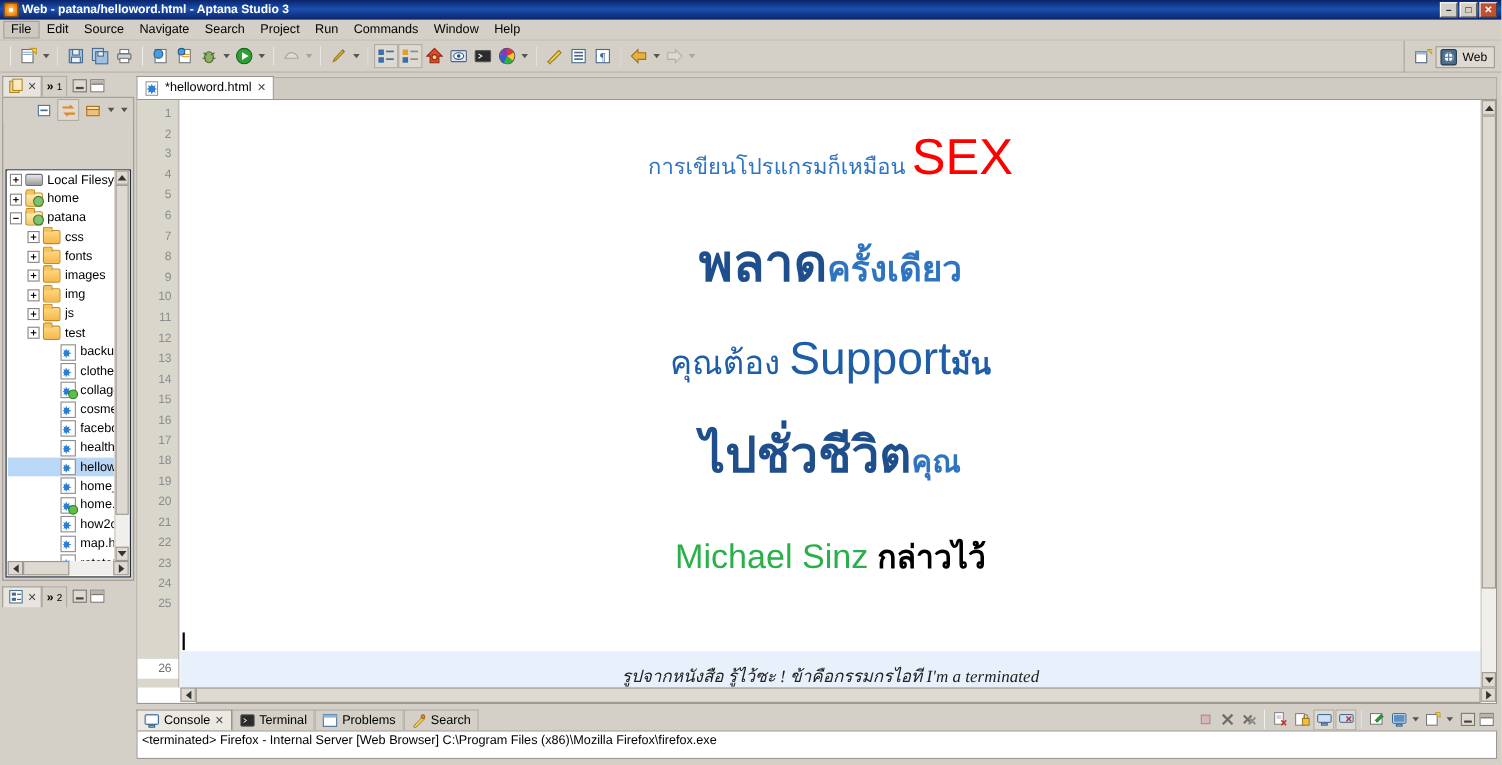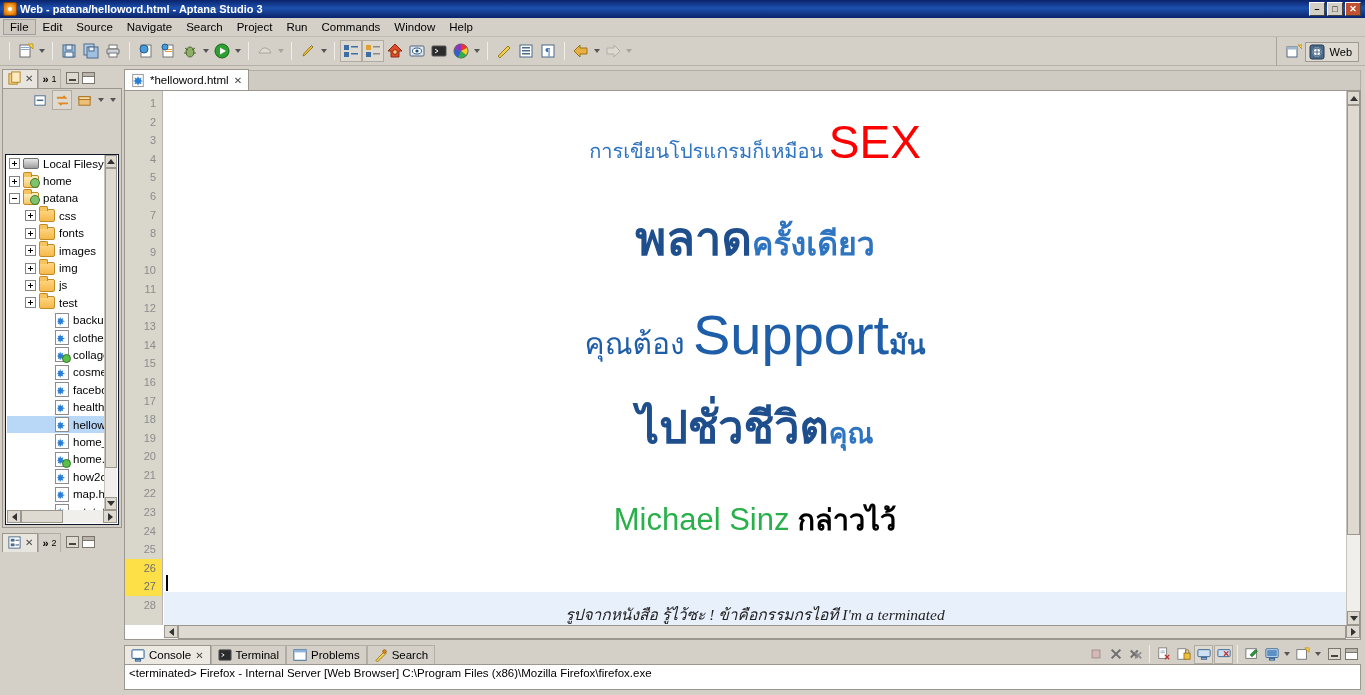--- a/index.html
+++ b/index.html
@@ -229,21 +229,21 @@
     position: absolute; left: 0; right: 0; top: 22px; bottom: 0;
     border: 1px solid #9b978f; background: #fff; overflow: hidden;
   }
   .gutter {
     position: absolute; left: 0; top: 0; bottom: 14px; width: 38px;
     background: #d9d6cc; border-right: 1px solid #b8b4ac;
     font-size: 11px; color: #8c8c8c; text-align: right;
     padding-top: 3px;
   }
   .gline { height: 18.6px; line-height: 18.6px; padding-right: 6px; }
-  .gline.cur { background: #fde047; color: #6f6f6f; }
+  .gline.cur { background: #ffffff; color: #6f6f6f; margin-top: 40px; }
 
   .preview {
     position: absolute; left: 39px; right: 14px; top: 0; bottom: 14px;
     background: #fff; overflow: hidden;
   }
   .pv-line { text-align: center; white-space: nowrap; }
 
   .caption-band {
     position: absolute; left: 39px; right: 14px; bottom: 14px; height: 34px;
     background: #e8f0fb;
@@ -803,21 +803,21 @@
           </div>
 
         <div class="preview">
           <div class="pv-line" style="margin-top:24px;">
             <span style="font-size:20px;color:#2f74c0;">การเขียนโปรแกรมก็เหมือน </span><span style="font-size:46px;color:#ff0000;">SEX</span>
           </div>
           <div class="pv-line" style="margin-top:32px;">
             <span style="font-size:47px;color:#1e4e8c;font-weight:bold;">พลาด</span><span style="font-size:32px;color:#2f74c0;font-weight:bold;">ครั้งเดียว</span>
           </div>
           <div class="pv-line" style="margin-top:26px;">
-            <span style="font-size:30px;color:#1e5ea8;">คุณต้อง </span><span style="font-size:56px;color:#1e5ea8;">Support</span><span style="font-size:27px;color:#1e5ea8;font-weight:bold;">มัน</span>
+            <span style="font-size:30px;color:#1e5ea8;">คุณต้อง </span><span style="font-size:42px;color:#1e5ea8;">Support</span><span style="font-size:27px;color:#1e5ea8;font-weight:bold;">มัน</span>
           </div>
           <div class="pv-line" style="margin-top:24px;">
             <span style="font-size:45px;color:#1e4e8c;font-weight:bold;">ไปชั่วชีวิต</span><span style="font-size:28px;color:#2f74c0;font-weight:bold;">คุณ</span>
           </div>
           <div class="pv-line" style="margin-top:34px;">
             <span style="font-size:31px;color:#2ab04a;">Michael Sinz</span><span style="font-size:29px;color:#000;font-weight:bold;"> กล่าวไว้</span>
           </div>
         </div>
 
         <div class="caption-band">

